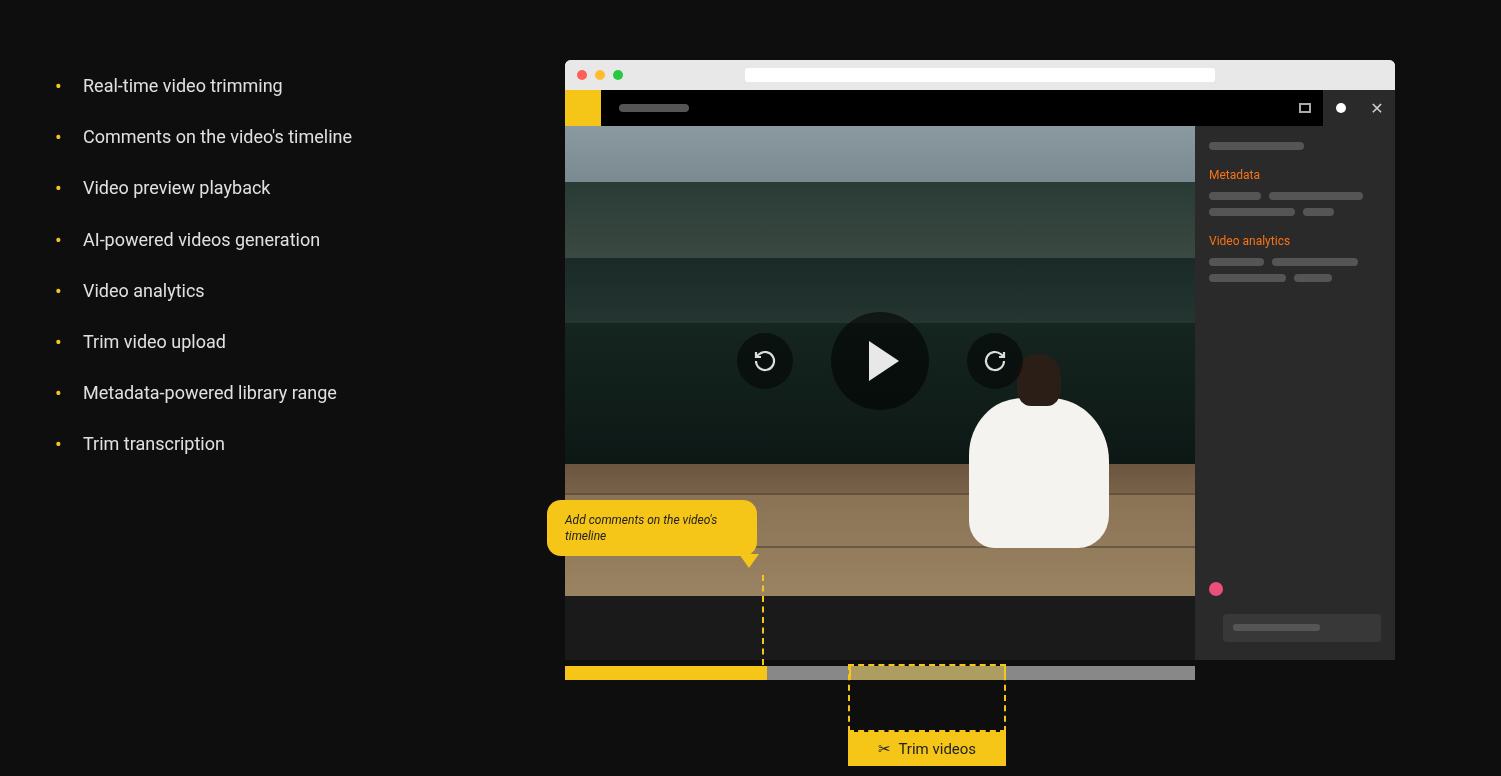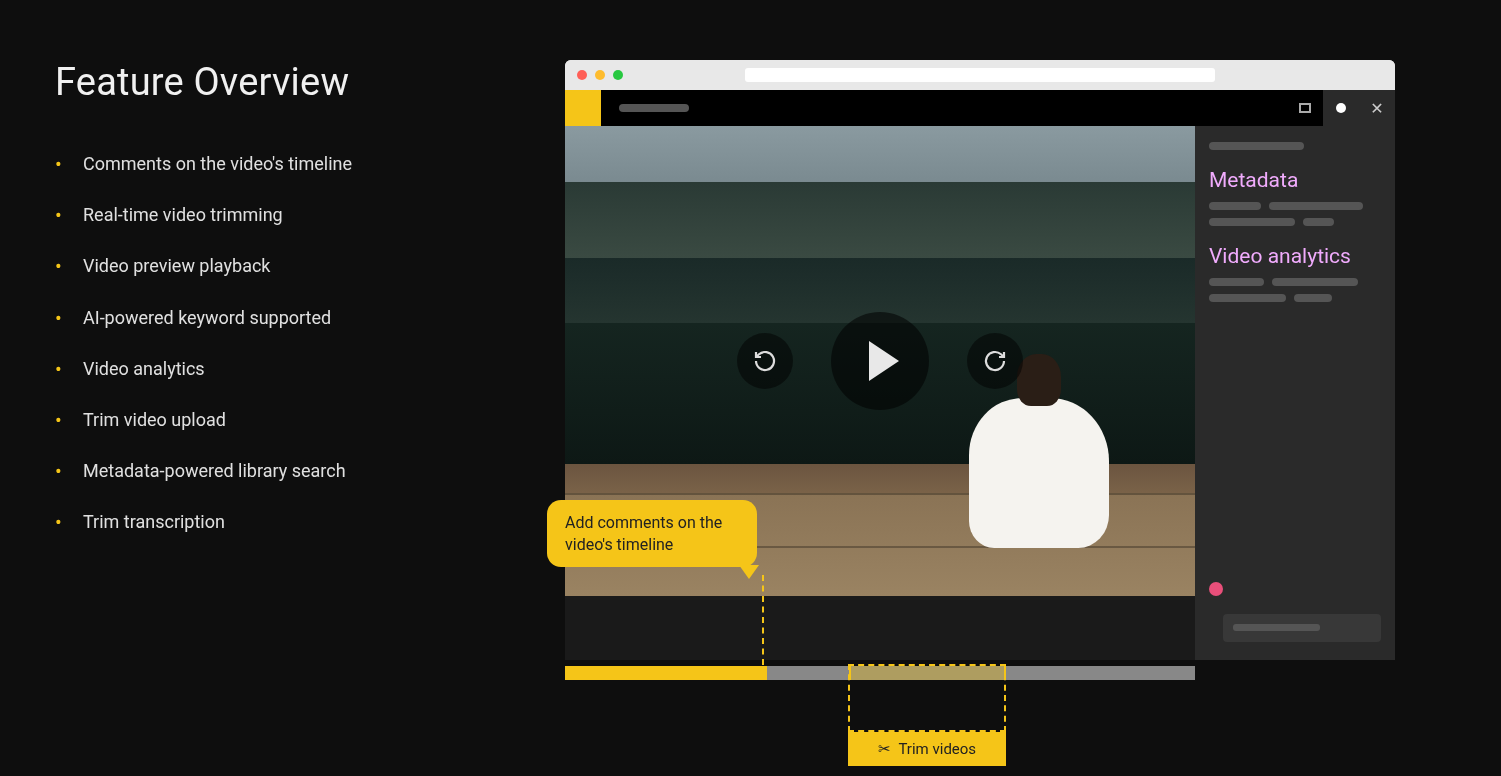--- a/index.html
+++ b/index.html
@@ -241,22 +241,22 @@
     padding: 16px 14px;
     position: relative;
   }
   .sb-ph {
     height: 8px;
     background: #555;
     border-radius: 4px;
     margin-bottom: 10px;
   }
   .sb-heading {
-    color: #f0abfc;
-    font-size: 21px;
+    color: #f97316;
+    font-size: 12px;
     margin: 18px 0 10px;
   }
   .sb-row { display: flex; gap: 8px; margin-bottom: 8px; }
   .sb-row .sb-ph { margin-bottom: 0; }
   .pink-dot {
     position: absolute;
     bottom: 64px;
     left: 14px;
     width: 14px; height: 14px;
     background: #e94f7a;
@@ -279,24 +279,25 @@
     margin: 10px 0 0 10px;
   }
   .callout-bubble {
     position: absolute;
     left: -18px;
     top: 440px;
     background: #f5c518;
     color: #222;
     padding: 12px 18px;
     border-radius: 14px;
-    font-size: 16px;
+    font-size: 12px;
     line-height: 1.35;
     max-width: 210px;
     z-index: 10;
+    font-style: italic;
   }
   .callout-bubble::after {
     content: "";
     position: absolute;
     right: -2px;
     bottom: -12px;
     width: 0; height: 0;
     border-left: 10px solid transparent;
     border-right: 10px solid transparent;
     border-top: 14px solid #f5c518;
@@ -333,29 +334,28 @@
     gap: 8px;
     font-size: 15px;
   }
   .scissors-icon { font-size: 15px; }
 </style>
 </head>
 <body>
 
 <div class="container">
   <div class="left-col">
-    <h1 class="heading">Feature Overview</h1>
     <ul class="feature-list">
+      <li>Real-time video trimming</li>
       <li>Comments on the video's timeline</li>
-      <li>Real-time video trimming</li>
       <li>Video preview playback</li>
-      <li>AI-powered keyword supported</li>
+      <li>AI-powered videos generation</li>
       <li>Video analytics</li>
       <li>Trim video upload</li>
-      <li>Metadata-powered library search</li>
+      <li>Metadata-powered library range</li>
       <li>Trim transcription</li>
     </ul>
   </div>
 
   <div class="right-col">
     <div class="browser-window">
       <div class="browser-chrome">
         <div class="traffic-dot td-red"></div>
         <div class="traffic-dot td-yellow"></div>
         <div class="traffic-dot td-green"></div>

